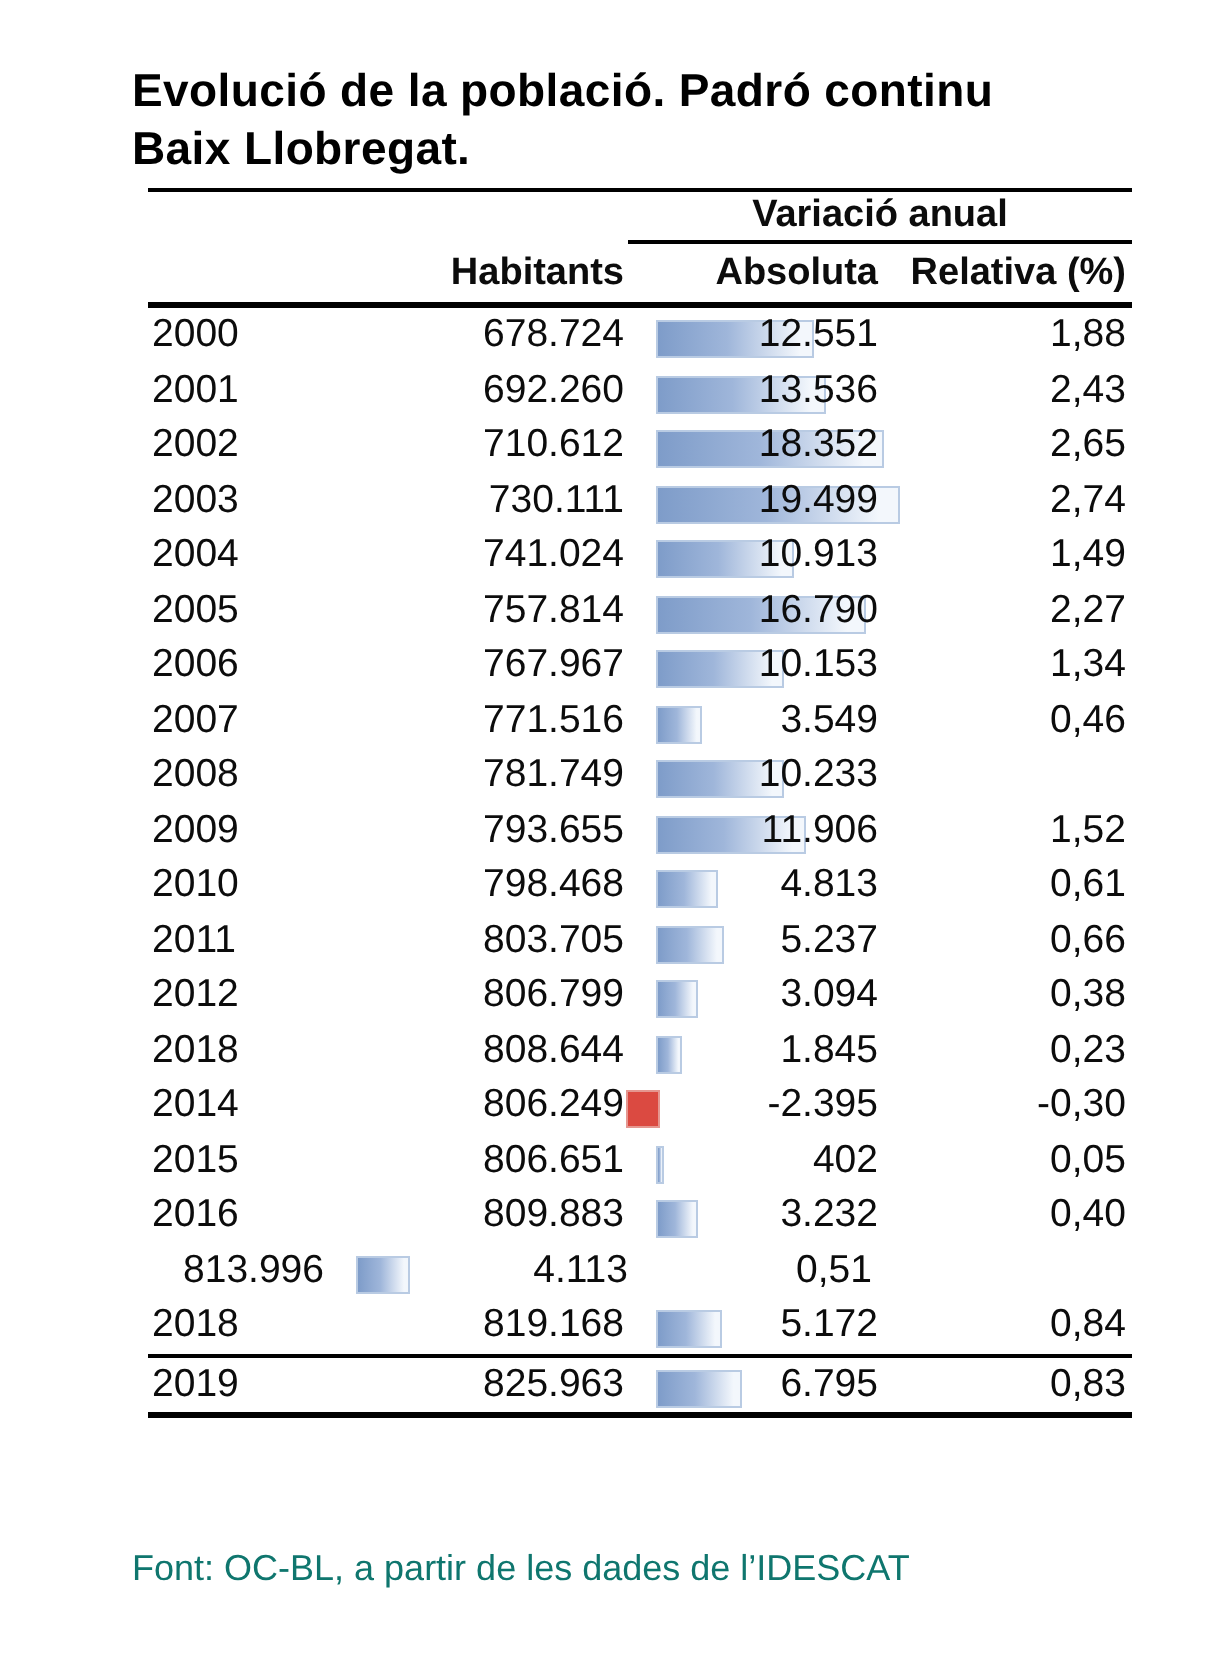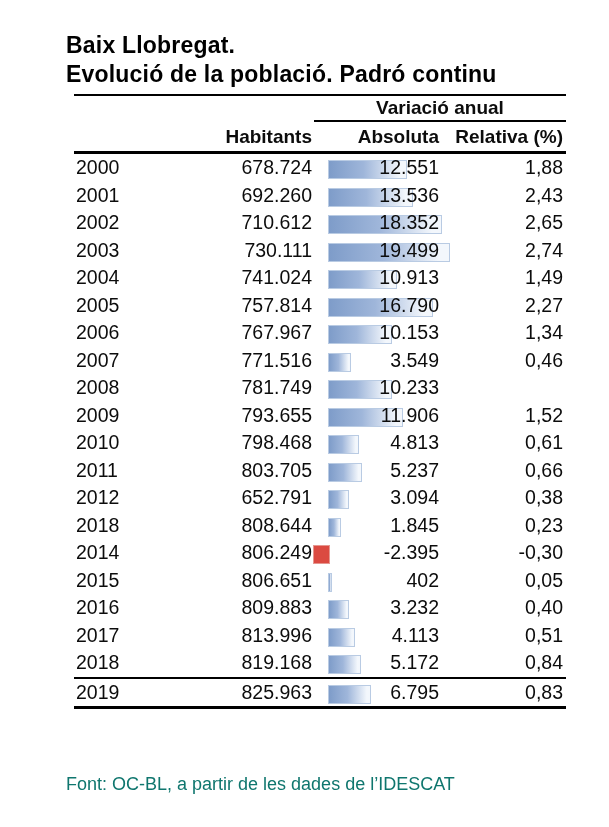--- a/index.html
+++ b/index.html
@@ -49,22 +49,22 @@
   }
   .abs .val{position:relative;z-index:1;}
   .footer{position:absolute;left:66px;top:774px;font-size:18px;color:#0f766e;}
 </style>
 </head>
 <body>
 
 <div class="page">
 
   <h1 class="title">
+    <span class="tline">Evolució de la població. Padró continu</span>
     <span class="tline">Baix Llobregat.</span>
-    <span class="tline">Evolució de la població. Padró continu</span>
   </h1>
 
   <div class="table">
     <div class="rule-top"></div>
 
     <div class="group-row">
       <div class="group-cell">Variació anual</div>
     </div>
 
     <div class="head-row">
@@ -177,21 +177,21 @@
     <div class="c year">2011</div>
     <div class="c num hab">803.705</div>
     <div class="c num abs">
       <span class="bar" style="width: 32.2293px; left: 13.5px;"></span>
       <span class="val">5.237</span>
     </div>
     <div class="c num rel">0,66</div>
   </div>
         <div class="row">
     <div class="c year">2012</div>
-    <div class="c num hab">652.791</div>
+    <div class="c num hab">806.799</div>
     <div class="c num abs">
       <span class="bar" style="width: 19.041px; left: 13.5px;"></span>
       <span class="val">3.094</span>
     </div>
     <div class="c num rel">0,38</div>
   </div>
         <div class="row">
     <div class="c year">2018</div>
     <div class="c num hab">808.644</div>
     <div class="c num abs">
@@ -221,21 +221,20 @@
         <div class="row">
     <div class="c year">2016</div>
     <div class="c num hab">809.883</div>
     <div class="c num abs">
       <span class="bar" style="width: 19.8903px; left: 13.5px;"></span>
       <span class="val">3.232</span>
     </div>
     <div class="c num rel">0,40</div>
   </div>
         <div class="row">
-    <div class="c year">2017</div>
     <div class="c num hab">813.996</div>
     <div class="c num abs">
       <span class="bar" style="width: 25.3121px; left: 13.5px;"></span>
       <span class="val">4.113</span>
     </div>
     <div class="c num rel">0,51</div>
   </div>
         <div class="row">
     <div class="c year">2018</div>
     <div class="c num hab">819.168</div>

